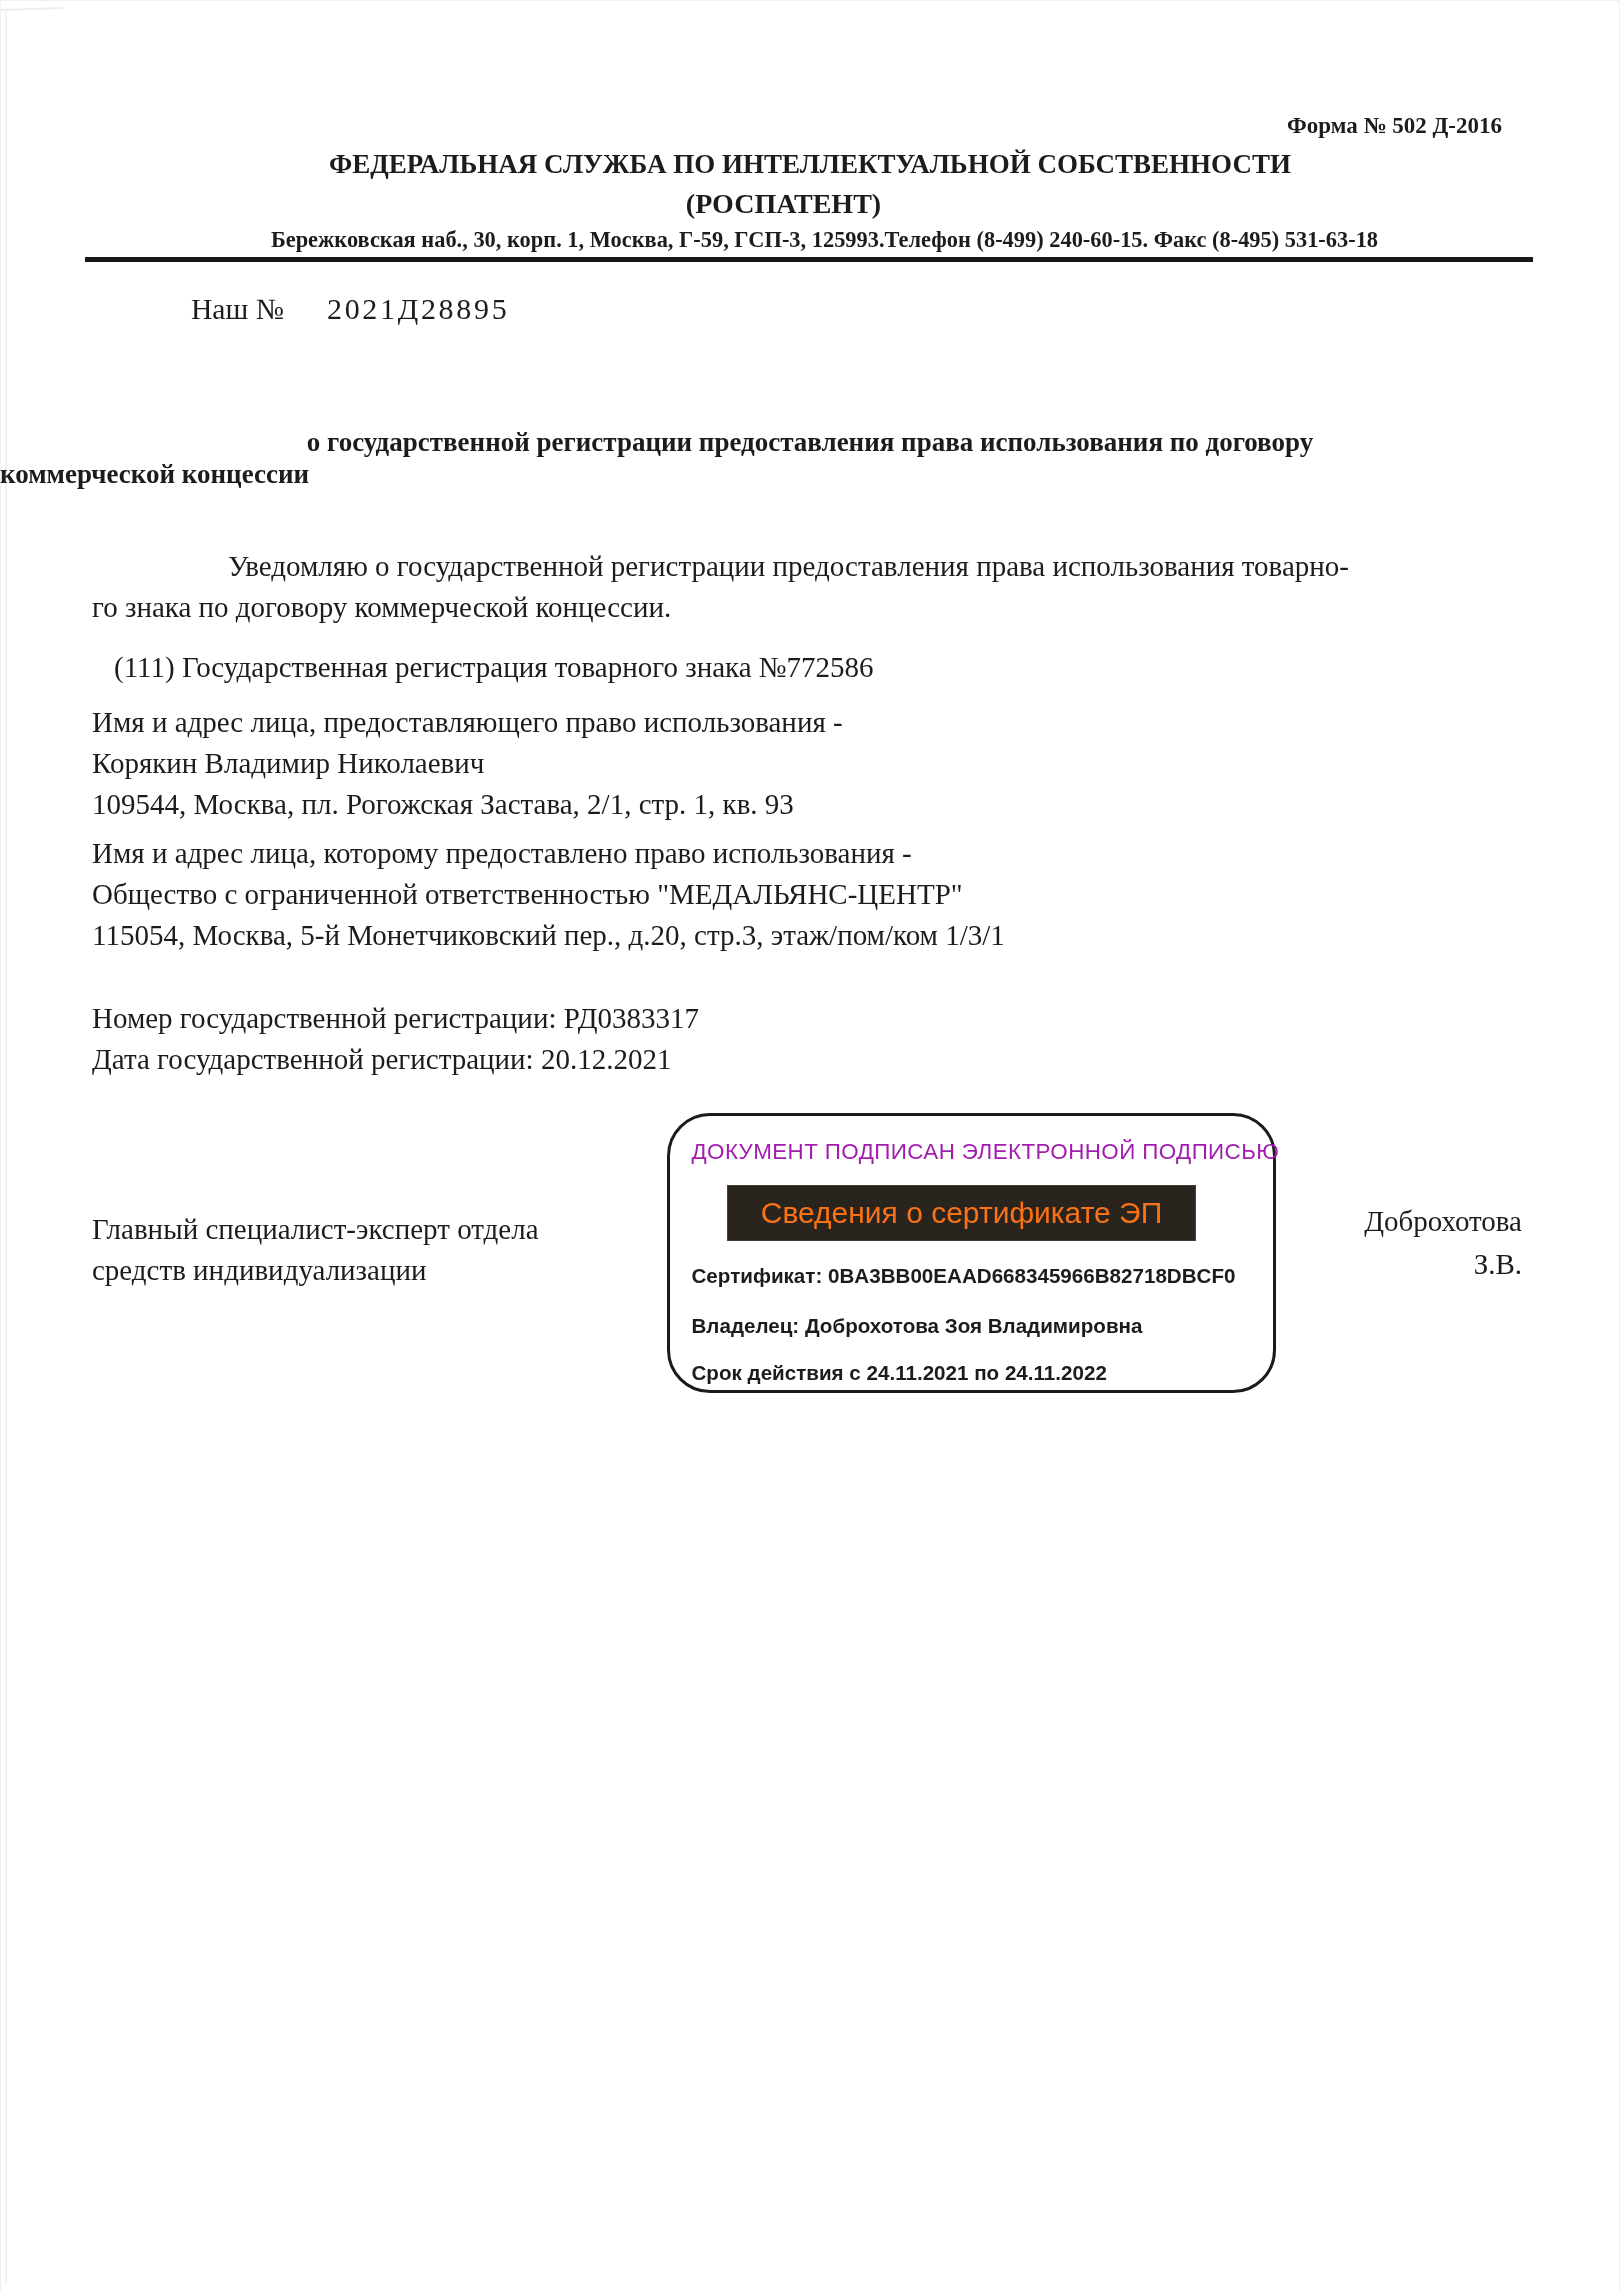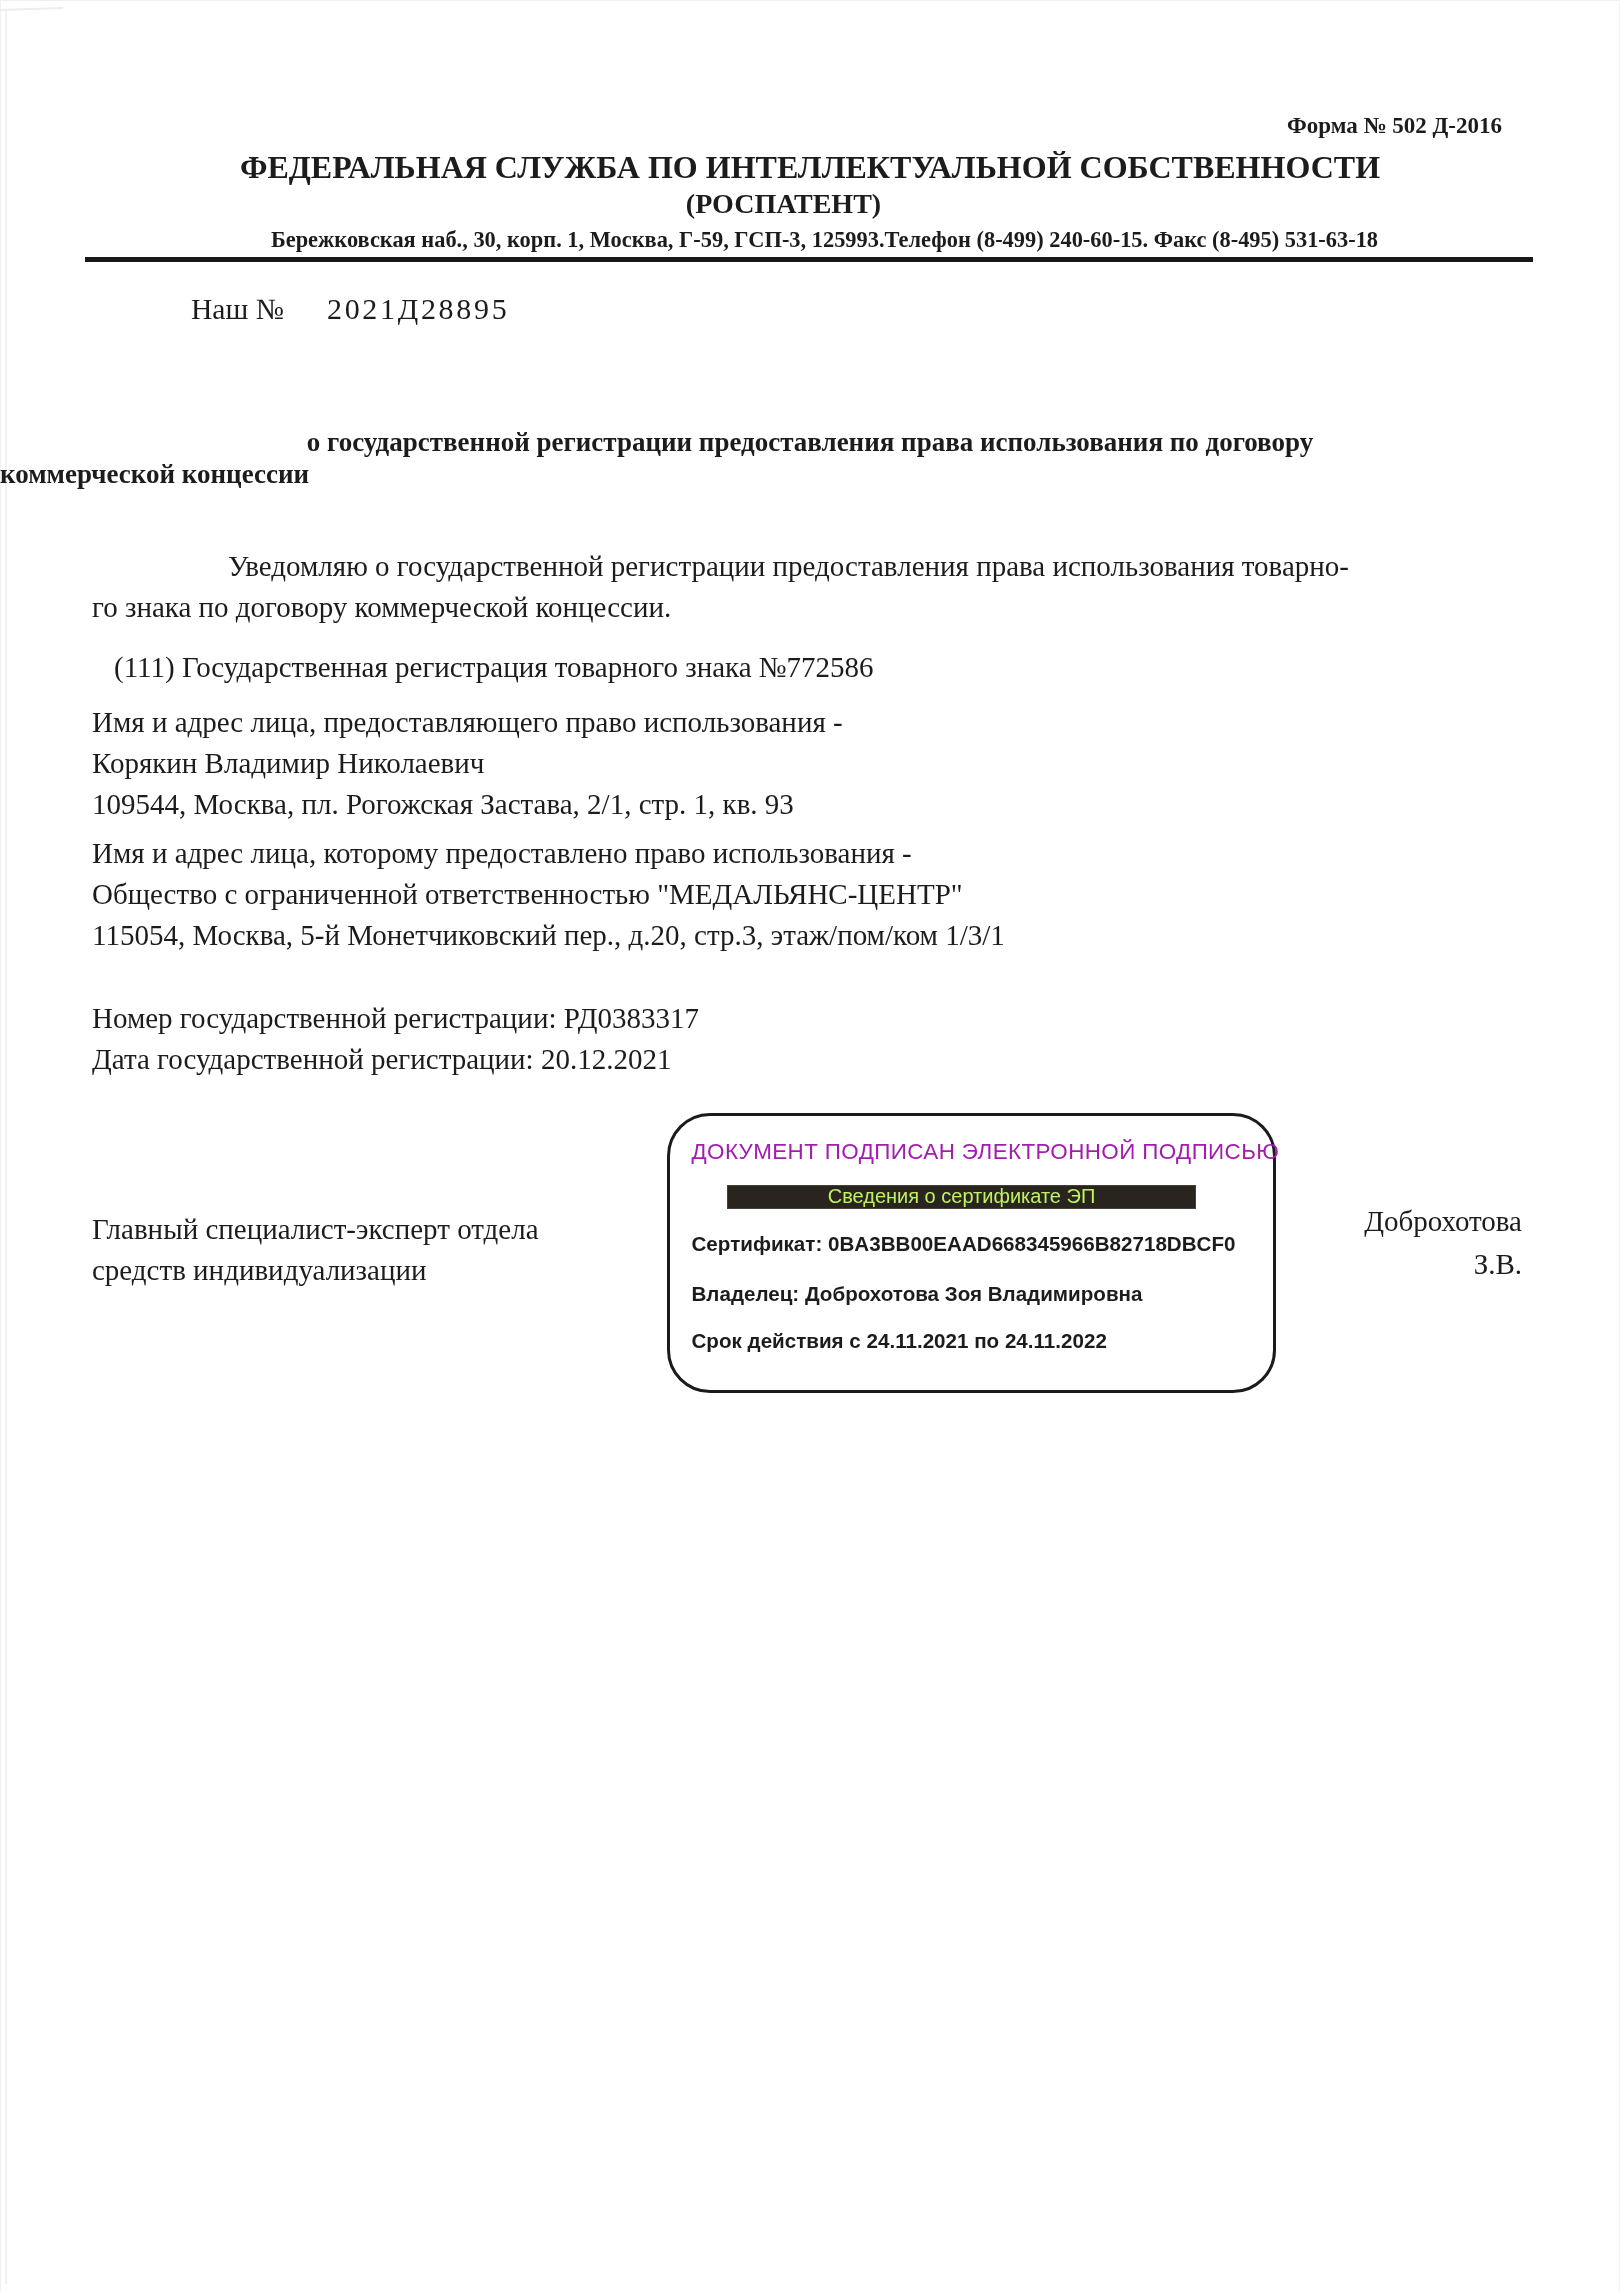--- a/index.html
+++ b/index.html
@@ -14,21 +14,21 @@
   }
   .scan-edge{position:absolute;left:5.4px;top:9px;width:1.8px;height:2275px;background:#f2f2f2;}
   .scan-edge-top{position:absolute;left:0px;top:8px;width:63px;height:1.8px;background:#ededed;transform:rotate(-2deg);}
 
   .form-number{
     position:absolute;top:113px;right:118px;
     font-weight:bold;font-size:23px;white-space:nowrap;
   }
   .org-name{
     position:absolute;top:149px;left:0;width:1620px;
-    text-align:center;font-weight:bold;font-size:32px;white-space:nowrap;
+    text-align:center;font-weight:bold;font-size:27px;white-space:nowrap;
   }
   .org-short{
     position:absolute;top:188px;left:0;width:1567px;
     text-align:center;font-weight:bold;font-size:28px;
   }
   .address-row{
     position:absolute;top:227px;left:125px;width:1399px;
     display:flex;justify-content:center;
     font-weight:bold;font-size:22.4px;white-space:nowrap;
   }
@@ -71,24 +71,24 @@
     border:3.6px solid #1b1b1b;border-radius:43px;
     background:#ffffff;
     font-family:"Liberation Sans", sans-serif;
     box-sizing:border-box;
   }
   .stamp-title{
     margin:23px 0 0 21.5px;
     font-size:22.4px;letter-spacing:0.4px;color:#a21caf;white-space:nowrap;
   }
   .stamp-bar{
-    margin:19.7px 0 0 57px;width:469px;height:24px;
-    background:#2a241f;color:#bef264;
+    margin:19.7px 0 0 57px;width:469px;height:56px;
+    background:#2a241f;color:#f97316;
     display:flex;align-items:center;justify-content:center;
-    font-size:20px;border:1.8px solid #454038;box-sizing:border-box;
+    font-size:30px;border:1.8px solid #454038;box-sizing:border-box;
     cursor:pointer;
   }
   .stamp-cert{margin:23px 0 0 21.5px;font-size:20.6px;font-weight:bold;white-space:nowrap;}
   .stamp-owner{margin:26px 0 0 21.5px;font-size:20.6px;font-weight:bold;white-space:nowrap;}
   .stamp-valid{margin:23px 0 0 21.5px;font-size:20.6px;font-weight:bold;white-space:nowrap;}
 </style>
 </head>
 <body>
 
 <div class="page">

